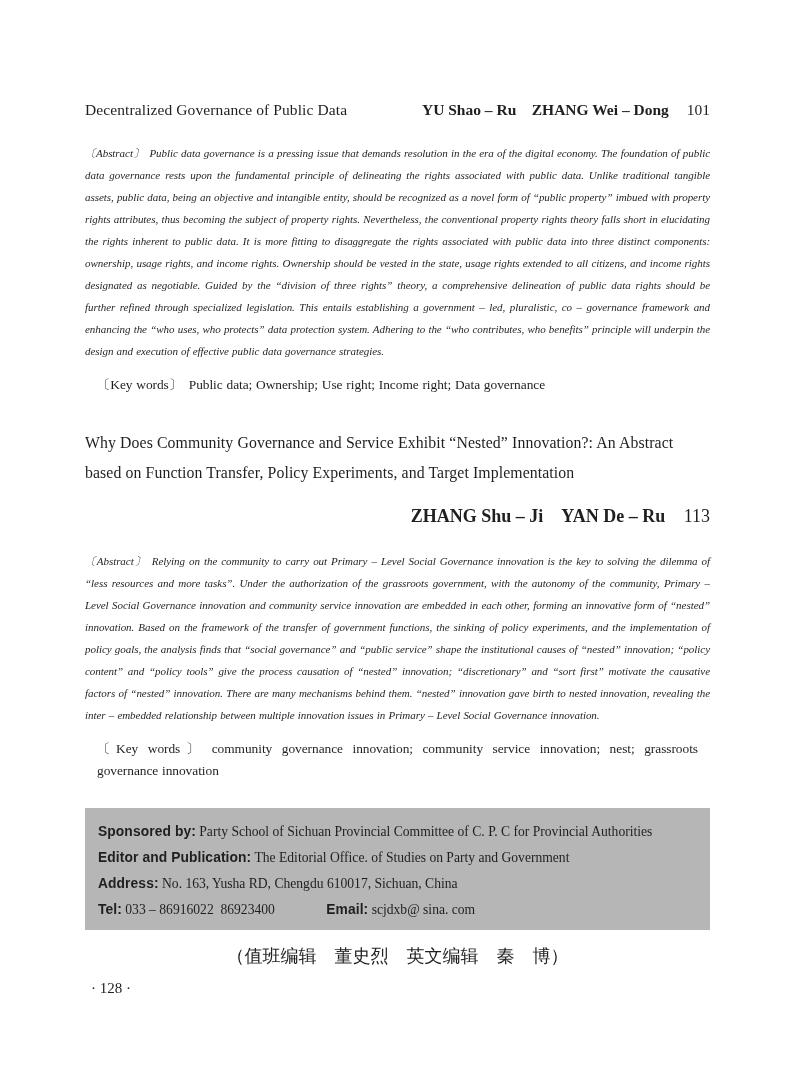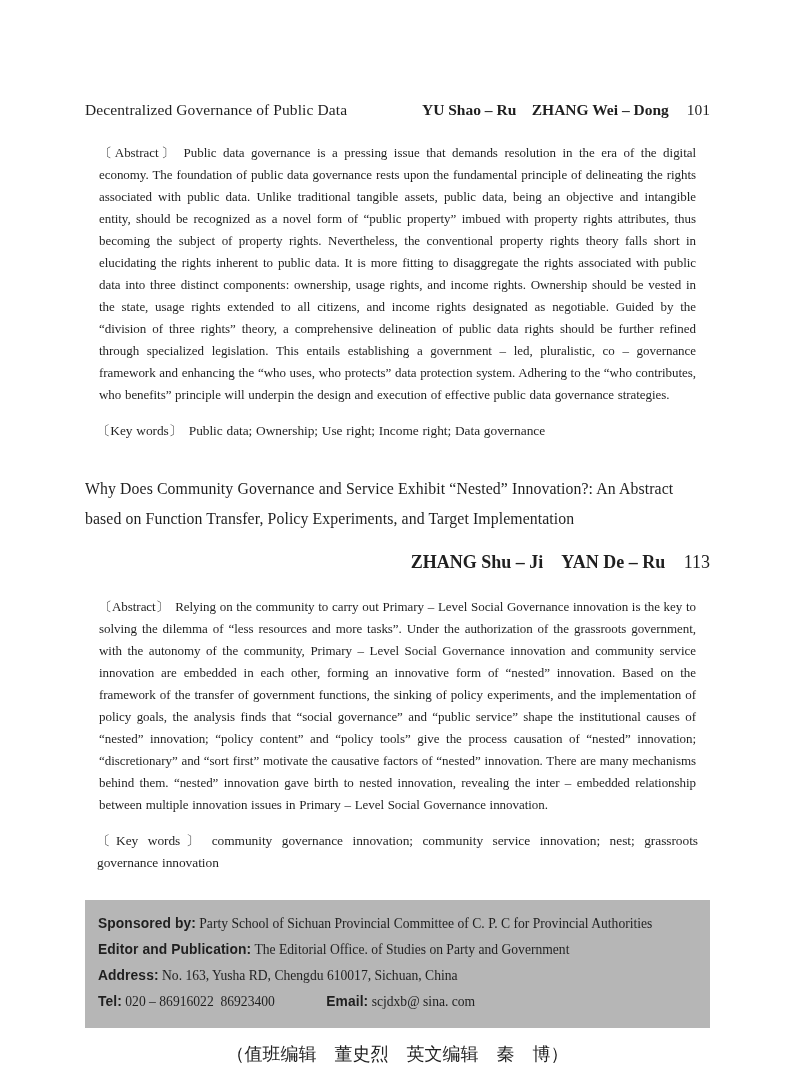--- a/index.html
+++ b/index.html
@@ -23,27 +23,28 @@
     align-items: flex-end;
     font-size: 15.5px;
     line-height: 20px;
   }
   .header-title { letter-spacing: 0.1px; }
   .header-right { white-space: nowrap; }
   .authors-bold { font-weight: bold; }
   .page-no { font-weight: normal; margin-left: 14px; }
   
   .abstract {
-    margin: 14px;
+    margin: 0;
     margin-top: 22px;
     text-align: justify;
-    font-size: 13px;
+    font-size: 11px;
     line-height: 22px;
     letter-spacing: -0.05px;
     word-spacing: 0.5px;
+    font-style: italic;
   }
   .kw-line {
     margin: 12px;
     text-align: justify;
     font-size: 13.4px;
     line-height: 22px;
     letter-spacing: -0.05px;
     word-spacing: 0.5px;
   }
   
@@ -58,21 +59,21 @@
   .article2-authors {
     margin-top: 16px;
     text-align: right;
     font-size: 18px;
     line-height: 24px;
   }
   
   .info-box {
     margin-top: 26px;
     background: #b6b6b6;
-    padding: 11px 14px 13px 13px;
+    padding: 11px 14px 7px 13px;
   }
   .info-row {
     font-size: 13.6px;
     line-height: 26px;
     white-space: nowrap;
   }
   .info-label {
     font-family: "Liberation Sans", sans-serif;
     font-weight: bold;
     font-size: 13.8px;
@@ -139,21 +140,21 @@
       <span class="info-label">Editor and Publication:</span>
       <span class="info-value">The Editorial Office.  of Studies on Party and Government</span>
     </div>
     <div class="info-row">
       <span class="info-label">Address:</span>
       <span class="info-value">No. 163, Yusha RD, Chengdu 610017, Sichuan, China</span>
     </div>
     <div class="info-row">
       <span>
         <span class="info-label">Tel:</span>
-        <span class="info-value">020 – 86916022 86923400</span>
+        <span class="info-value">033 – 86916022 86923400</span>
       </span>
       <span class="email-group">
         <span class="info-label">Email:</span>
         <span class="info-value">scjdxb@ sina. com</span>
       </span>
     </div>
   </div>
 
   <div class="editors-line">（值班编辑　董史烈　英文编辑　秦　博）</div>
 

